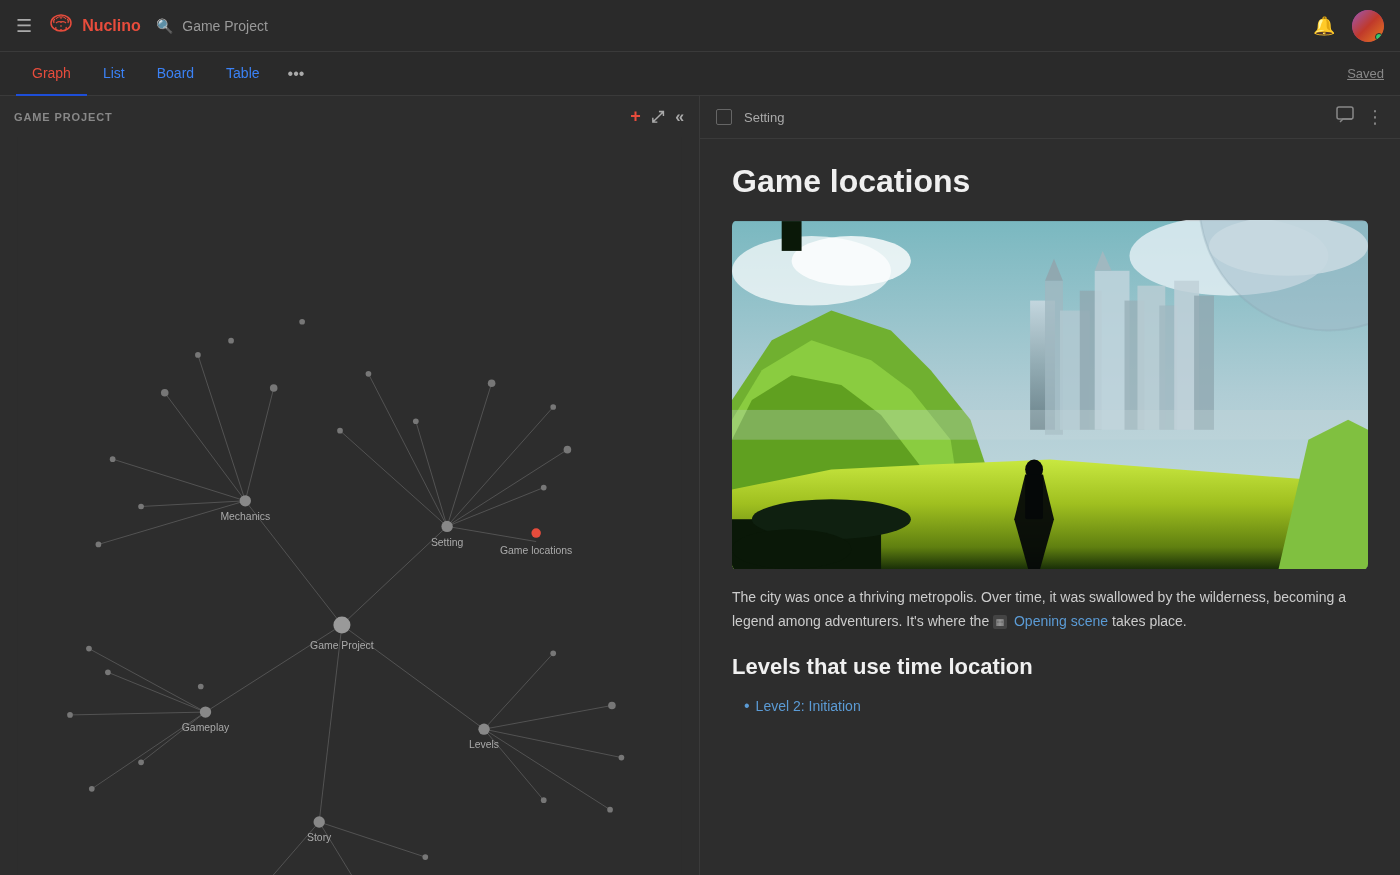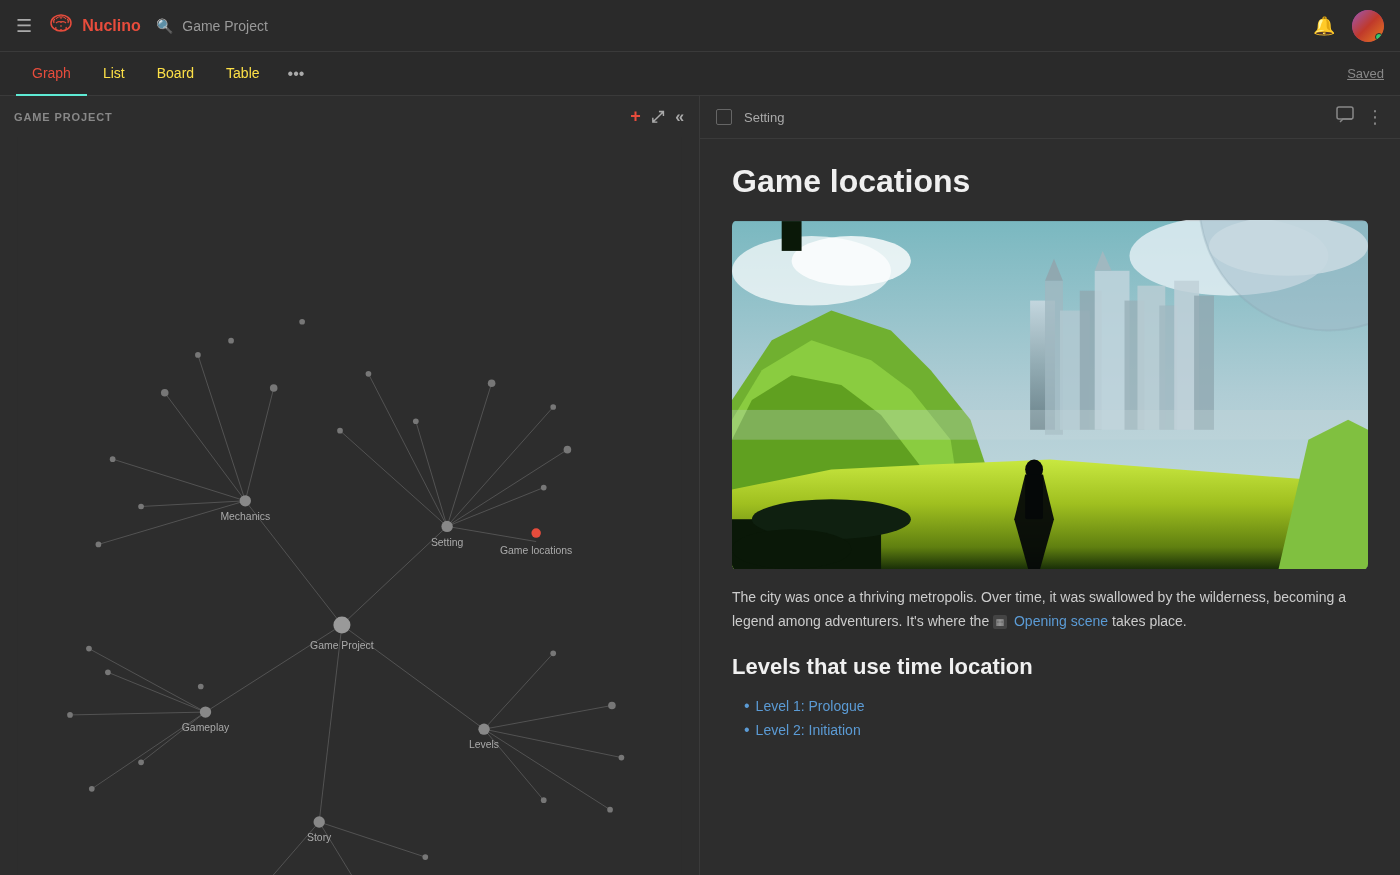--- a/index.html
+++ b/index.html
@@ -14,22 +14,22 @@
     .search-bar { display: flex; align-items: center; gap: 8px; color: #999; font-size: 14px; cursor: pointer; }
     .search-icon { font-size: 14px; }
     .topbar-right { margin-left: auto; display: flex; align-items: center; gap: 16px; }
     .bell-icon { color: #aaa; font-size: 18px; cursor: pointer; }
     .avatar { width: 32px; height: 32px; border-radius: 50%; background: linear-gradient(135deg, #8e44ad, #c0392b); display: flex; align-items: center; justify-content: center; color: white; font-size: 12px; font-weight: bold; overflow: hidden; position: relative; cursor: pointer; }
     .avatar-img { width: 100%; height: 100%; object-fit: cover; background: linear-gradient(135deg, #9b59b6, #e74c3c); }
     .avatar-dot { position: absolute; bottom: 1px; right: 1px; width: 8px; height: 8px; background: #2ecc71; border-radius: 50%; border: 1px solid #2a2a2a; }
 
     
     .nav-tabs { display: flex; align-items: center; padding: 0 16px; height: 44px; background: #2a2a2a; border-bottom: 1px solid #3a3a3a; gap: 0; }
-    .nav-tab { padding: 0 16px; height: 44px; display: flex; align-items: center; font-size: 14px; color: #fde047; cursor: pointer; border-bottom: 2px solid transparent; }
-    .nav-tab.active { color: #e74c3c; border-bottom: 2px solid #5eead4; }
+    .nav-tab { padding: 0 16px; height: 44px; display: flex; align-items: center; font-size: 14px; color: #3b82f6; cursor: pointer; border-bottom: 2px solid transparent; }
+    .nav-tab.active { color: #e74c3c; border-bottom: 2px solid #1d4ed8; }
     .nav-more { color: #aaa; padding: 0 8px; cursor: pointer; font-size: 16px; margin-left: 4px; }
     .saved-label { margin-left: auto; color: #888; font-size: 13px; text-decoration: underline; }
 
     
     .main { display: flex; flex: 1; overflow: hidden; }
 
     
     .graph-panel { width: 700px; background: #2d2d2d; position: relative; border-right: 1px solid #3a3a3a; }
     .graph-header { display: flex; align-items: center; padding: 10px 14px; color: #888; font-size: 11px; font-weight: 600; letter-spacing: 0.08em; text-transform: uppercase; }
     .graph-actions { margin-left: auto; display: flex; gap: 10px; align-items: center; color: #aaa; font-size: 16px; cursor: pointer; }
@@ -311,18 +311,17 @@
 
       <p class="doc-paragraph">
         <span>The city was once a thriving metropolis. Over time, it was swallowed by the wilderness, becoming a legend among adventurers. It's where the</span>
         <span class="doc-link-icon">▦</span>
         <a class="doc-link">Opening scene</a>
         <span>takes place.</span>
       </p>
 
       <h2 class="doc-section-title">Levels that use time location</h2>
       <ul class="doc-list">
-        <li>Level 1: Prologue</li>
         <li>Level 2: Initiation</li>
       </ul>
     </div>
   </div>
 </div>
 
 </body></html>

